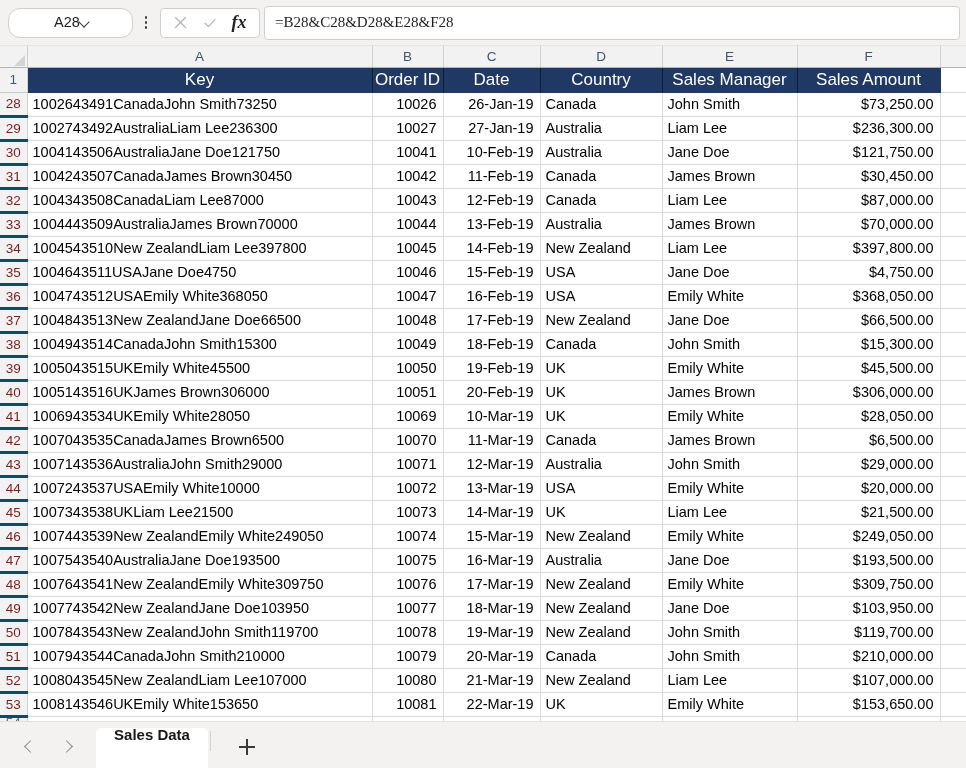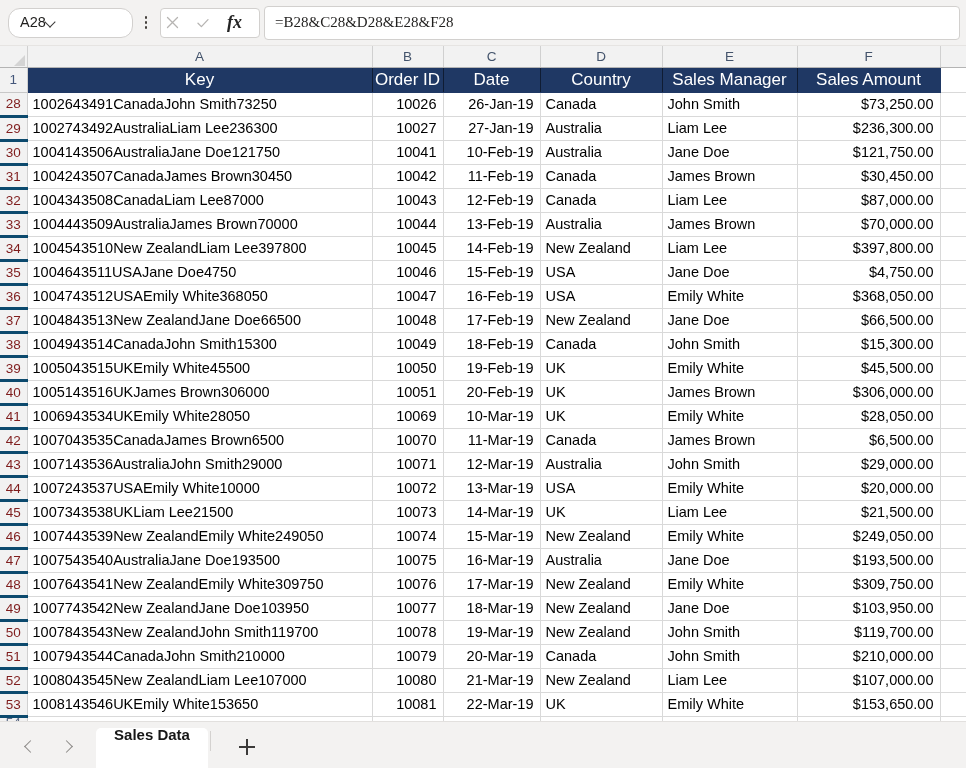--- a/index.html
+++ b/index.html
@@ -33,21 +33,21 @@
     border-bottom: 1px solid #e6e4e2;
   }
   .name-box {
     width: 125px;
     height: 30px;
     background: #ffffff;
     border: 1px solid #d2d0ce;
     border-radius: 12px;
     display: flex;
     align-items: center;
-    justify-content: flex-start;
+    justify-content: center;
     padding: 0 7px 0 11px;
     flex: 0 0 125px;
   }
   .name-box .nb-text {
     font-size: 14.5px;
     color: #201f1e;
     line-height: 1;
   }
   .chev {
     width: 11px; height: 11px;
@@ -87,20 +87,21 @@
     align-items: center;
     gap: 0px;
     padding: 0 4px;
     margin-left: 4px;
     flex: 0 0 auto;
   }
   .fx-btn {
     width: 30px; height: 26px;
     display: flex;
     align-items: center;
+    justify-content: center;
   }
   .ic-x, .ic-check { display:block; }
   .fx-italic {
     font-family: "Liberation Serif", serif;
     font-style: italic;
     font-size: 18px;
     font-weight: 700;
     color: #242424;
     padding: 0 4px 2px 2px;
     line-height: 1;

